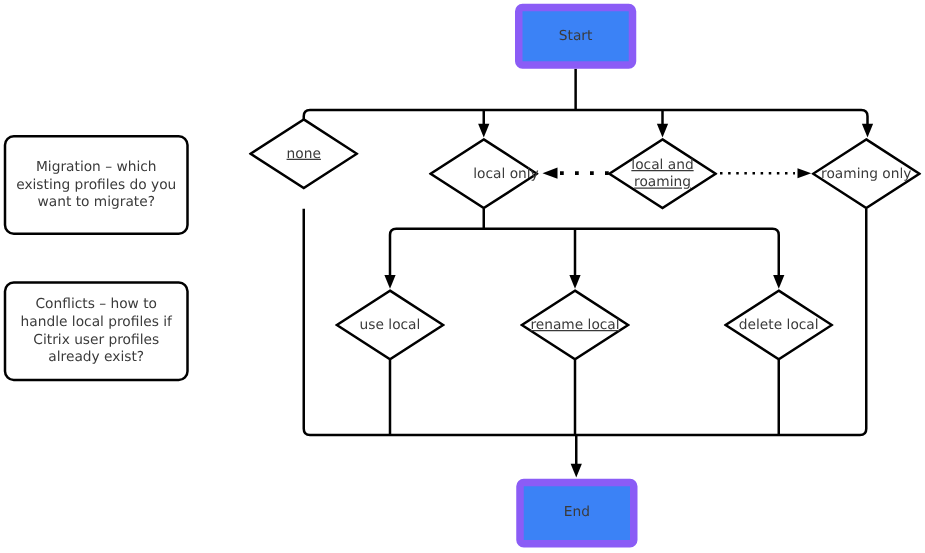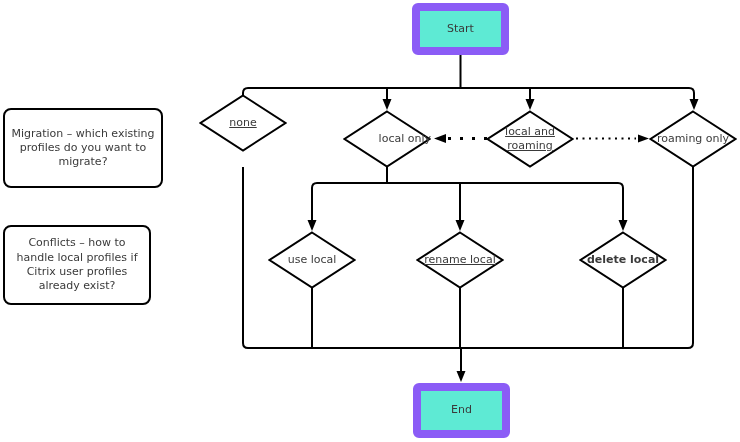--- a/index.html
+++ b/index.html
@@ -27,23 +27,23 @@
     position: absolute;
     display: flex;
     align-items: center;
     justify-content: center;
     text-align: center;
     font-size: 11px;
     line-height: 1.3;
     box-sizing: border-box;
   }
   .terminator {
-    border: 8px solid #8b5cf6;
+    border: 6px solid #8b5cf6;
     border-radius: 6px;
-    background: #5eead4;
+    background: #3b82f6;
   }
   .note {
     border: 2px solid #000000;
     border-radius: 8px;
     background: #ffffff;
   }
   .diamond {
     background: transparent;
   }
   .diamond-shape {
@@ -106,21 +106,21 @@
       <polygon points="455.5,220 464.5,220 460,231"></polygon>
       <polygon points="618.5,220 627.5,220 623,231"></polygon>
 
       <polygon points="456.5,371 465.5,371 461,382"></polygon>
 
       <polygon points="446,134 446,143 434,138.5"></polygon>
       <polygon points="638,134.5 638,142.5 649,138.5"></polygon>
     </g>
   </svg>
 
-  <div class="node note" style="left:3px; top:108px; width:160px; height:80px; padding:0 6px;">
+  <div class="node note" style="left:3px; top:108px; width:148px; height:80px; padding:0 6px;">
     <span class="note-label">Migration – which existing profiles do you want to migrate?</span>
   </div>
   <div class="node note" style="left:3px; top:225px; width:148px; height:80px; padding:0 3px;justify-content:flex-end;">
     <span class="note-label">Conflicts – how to handle local profiles if Citrix user profiles already exist?</span>
   </div>
 
   <div class="node terminator" style="left:412px; top:3px; width:97px; height:52px;">
     <span>Start</span>
   </div>
   <div class="node terminator" style="left:413px; top:383px; width:97px; height:55px;">
@@ -162,20 +162,20 @@
     <span class="diamond-label" style="max-width:76px; white-space:nowrap;">roaming only</span>
   </div>
 
   <div class="node diamond" style="left:416px; top:231px; width:88px; height:58px;text-decoration:underline;">
     <svg class="diamond-shape" viewBox="0 0 88 58">
       <polygon points="44,1.5 86.5,29 44,56.5 1.5,29" fill="#ffffff" stroke="#000000" stroke-width="2"></polygon>
     </svg>
     <span class="diamond-label" style="max-width:80px; white-space:nowrap;">rename local</span>
   </div>
 
-  <div class="node diamond" style="left:579px; top:231px; width:88px; height:58px;font-weight:bold;">
+  <div class="node diamond" style="left:579px; top:231px; width:88px; height:58px;">
     <svg class="diamond-shape" viewBox="0 0 88 58">
       <polygon points="44,1.5 86.5,29 44,56.5 1.5,29" fill="#ffffff" stroke="#000000" stroke-width="2"></polygon>
     </svg>
     <span class="diamond-label" style="max-width:80px; white-space:nowrap;">delete local</span>
   </div>
 
 </div>
 
 </body></html>

